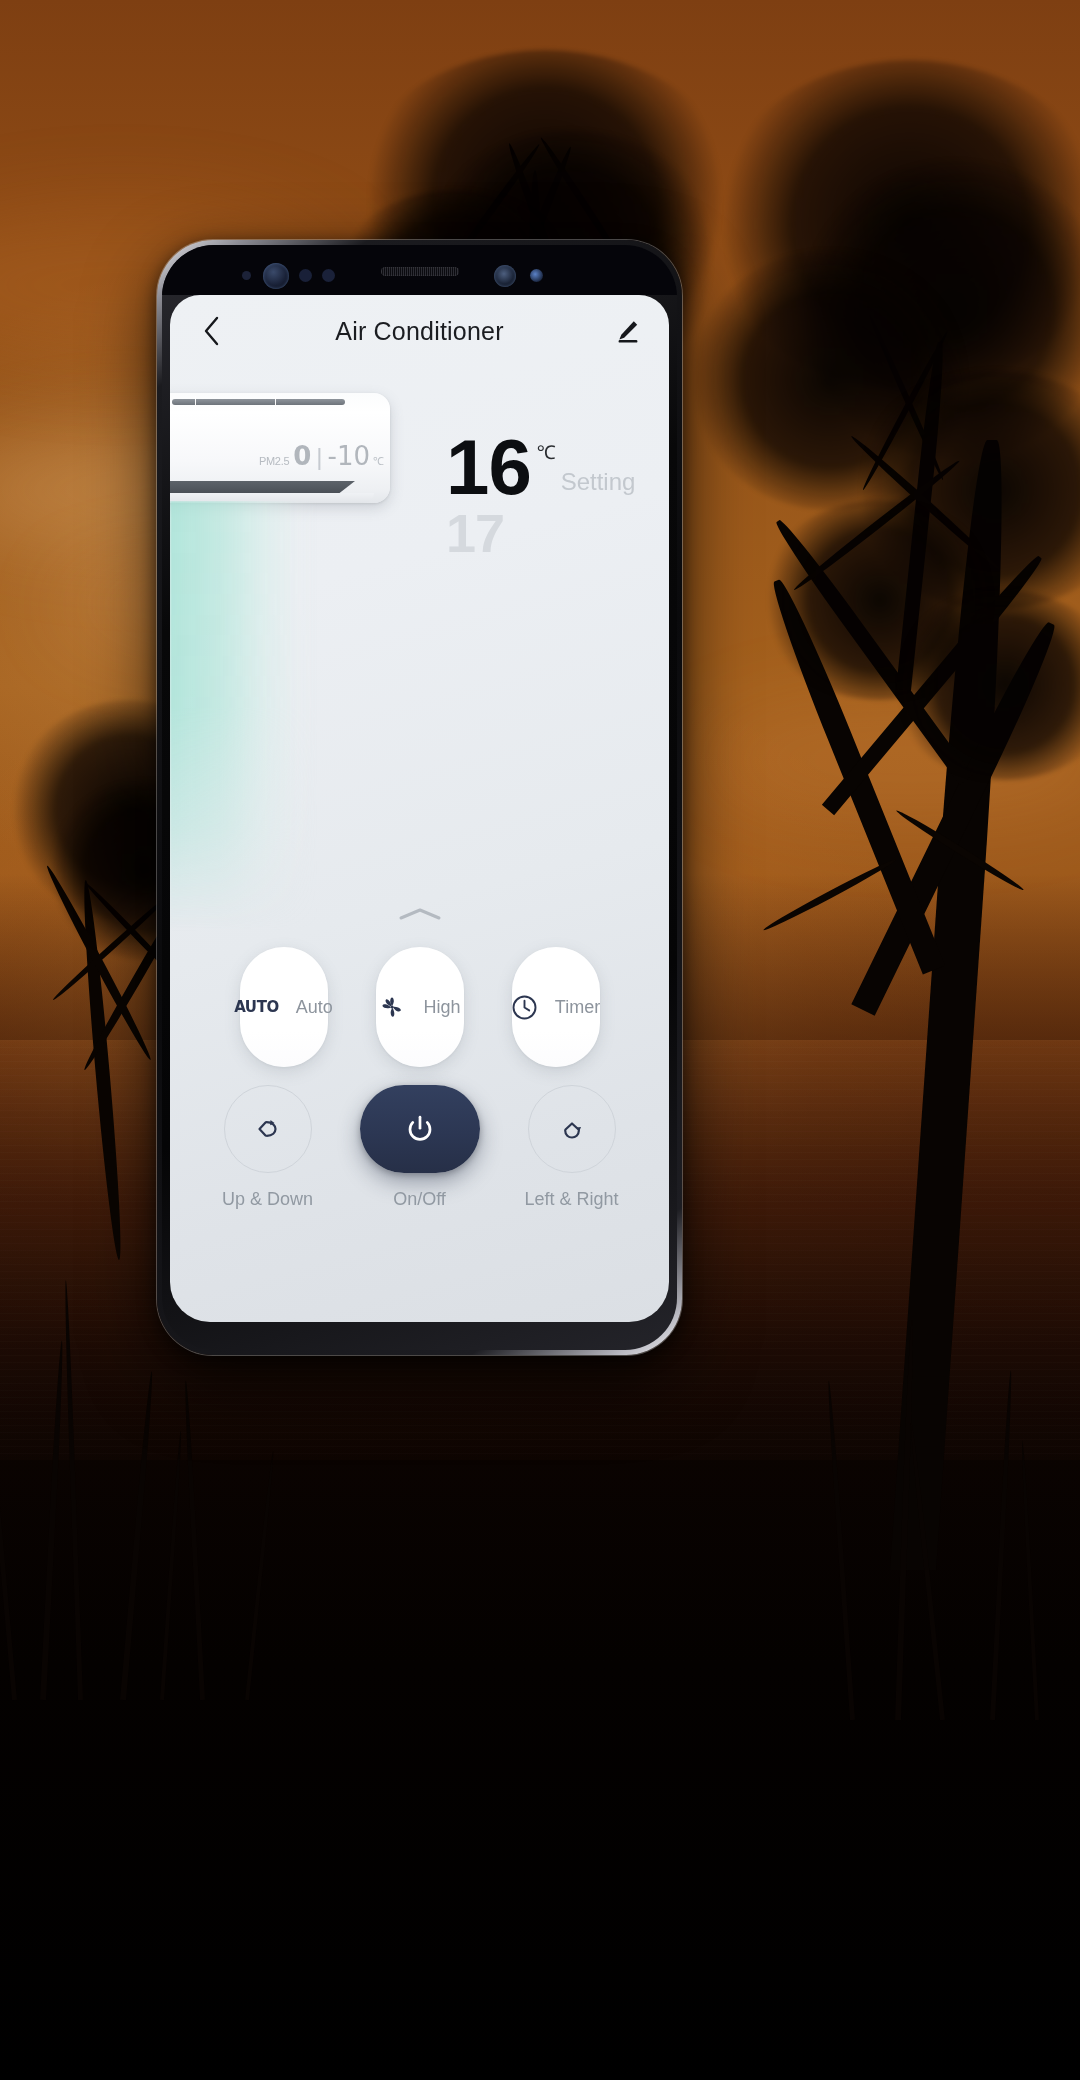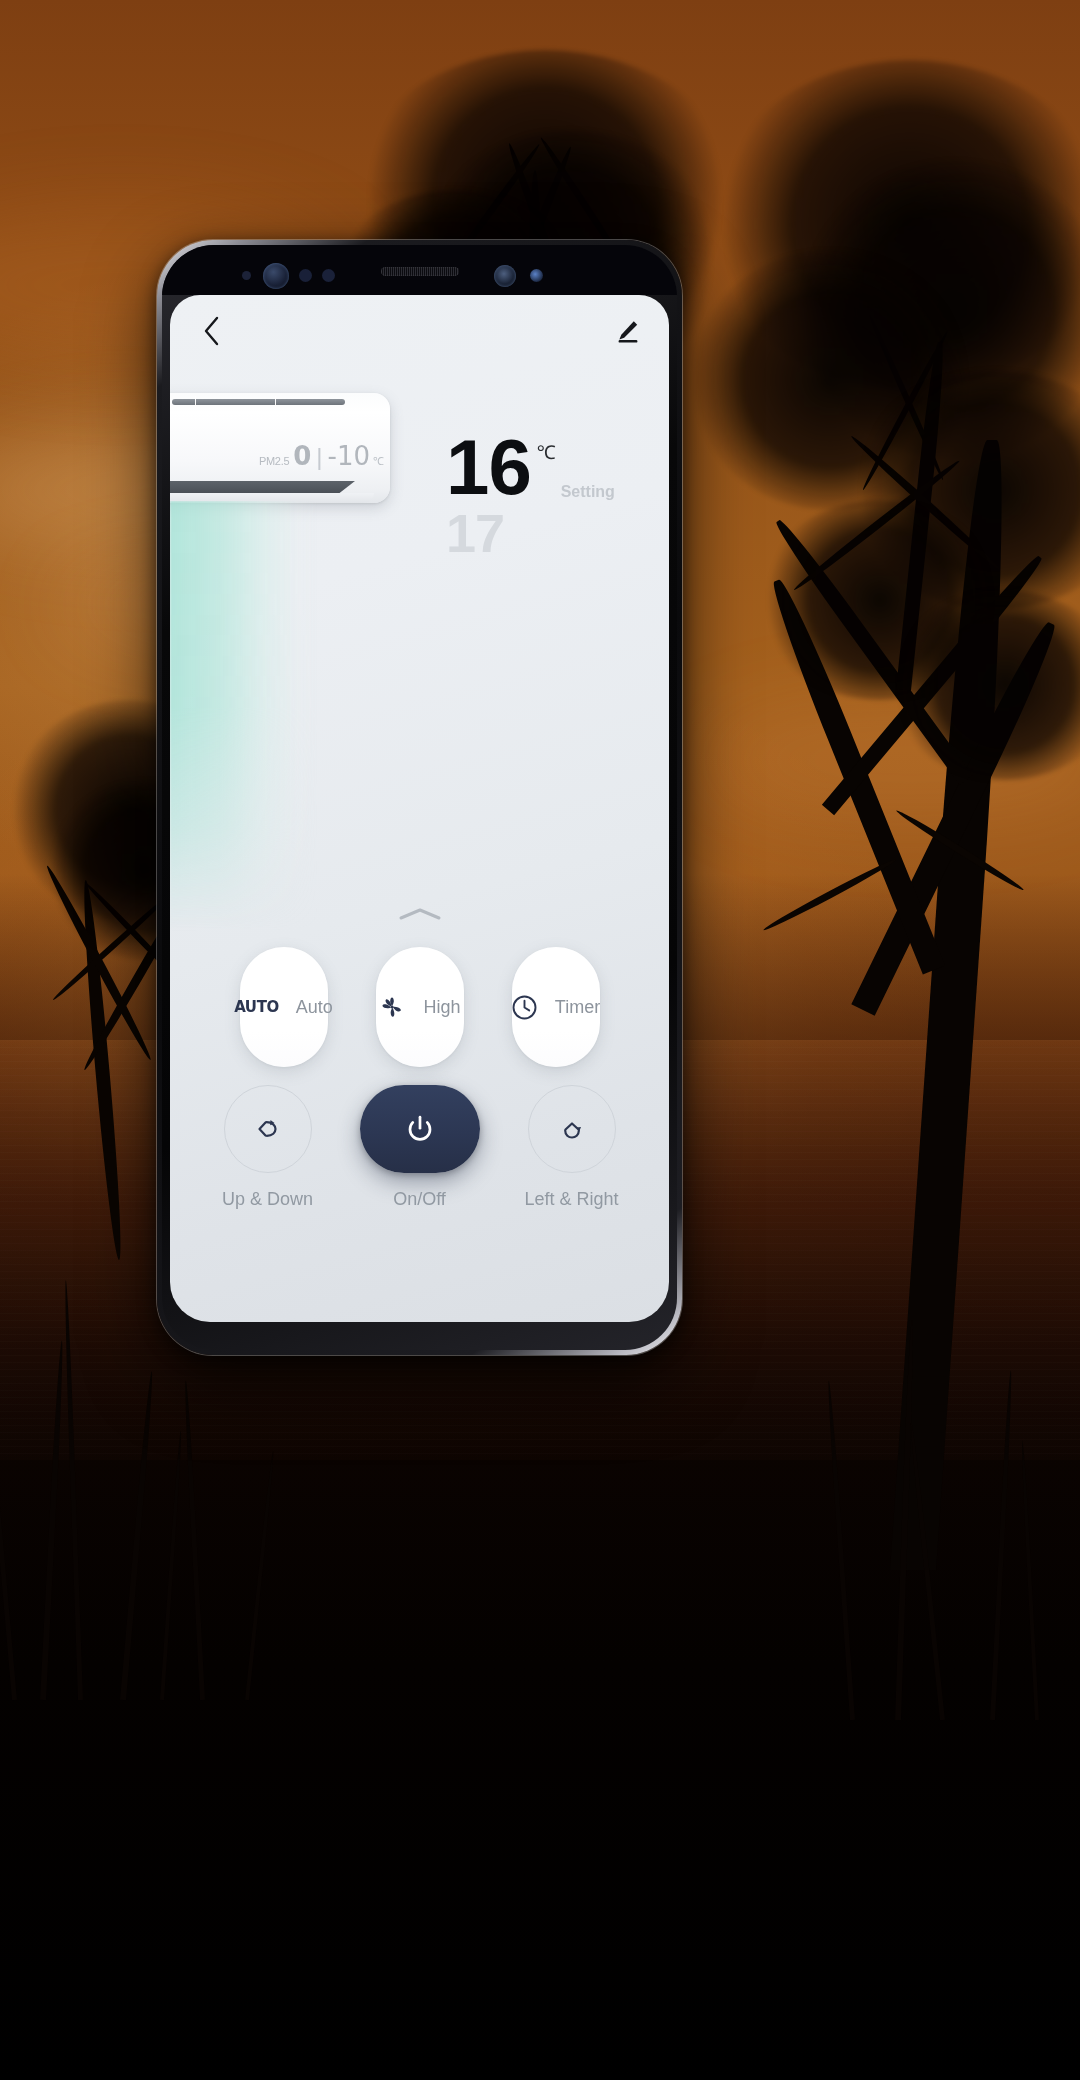--- a/index.html
+++ b/index.html
@@ -268,25 +268,25 @@
     letter-spacing: -1px;
   }
   #temp-unit {
     font-size: 19px;
     color: #2a2d31;
     margin-left: 6px;
     margin-top: 4px;
     font-weight: 400;
   }
   #temp-setting-label {
-    font-size: 16px;
+    font-size: 24px;
     color: #c3c8ce;
     align-self: flex-end;
     margin-left: 5px;
-    font-weight: bold;
+    margin-bottom: 5px;
   }
   #temp-next {
     font-size: 54px;
     font-weight: 700;
     color: #d5d9de;
     line-height: 1.04;
     letter-spacing: -1px;
     margin-top: 4px;
   }
 
@@ -449,20 +449,21 @@
     </div>
 
     <div id="screen">
 
       <div id="appbar">
         <div id="back-btn">
           <svg width="17" height="30" viewBox="0 0 17 30">
             <path d="M14 2 L3 15 L14 28" fill="none" stroke="#16181c" stroke-width="2.4" stroke-linecap="round" stroke-linejoin="round"></path>
           </svg>
         </div>
+        <div id="app-title">Air Conditioner</div>
         <div id="edit-btn">
           <svg width="26" height="26" viewBox="0 0 26 26">
             <path d="M18.8 3.3 L22.2 6.7 L9.2 19.7 L4.4 21.6 L6.3 16.8 Z" fill="#16181c"></path>
             <rect x="3.6" y="22.1" width="18.8" height="2.5" rx="1.2" fill="#16181c"></rect>
           </svg>
         </div>
       </div>
 
       <div id="ac-wrap">
         <div id="ac-body">

